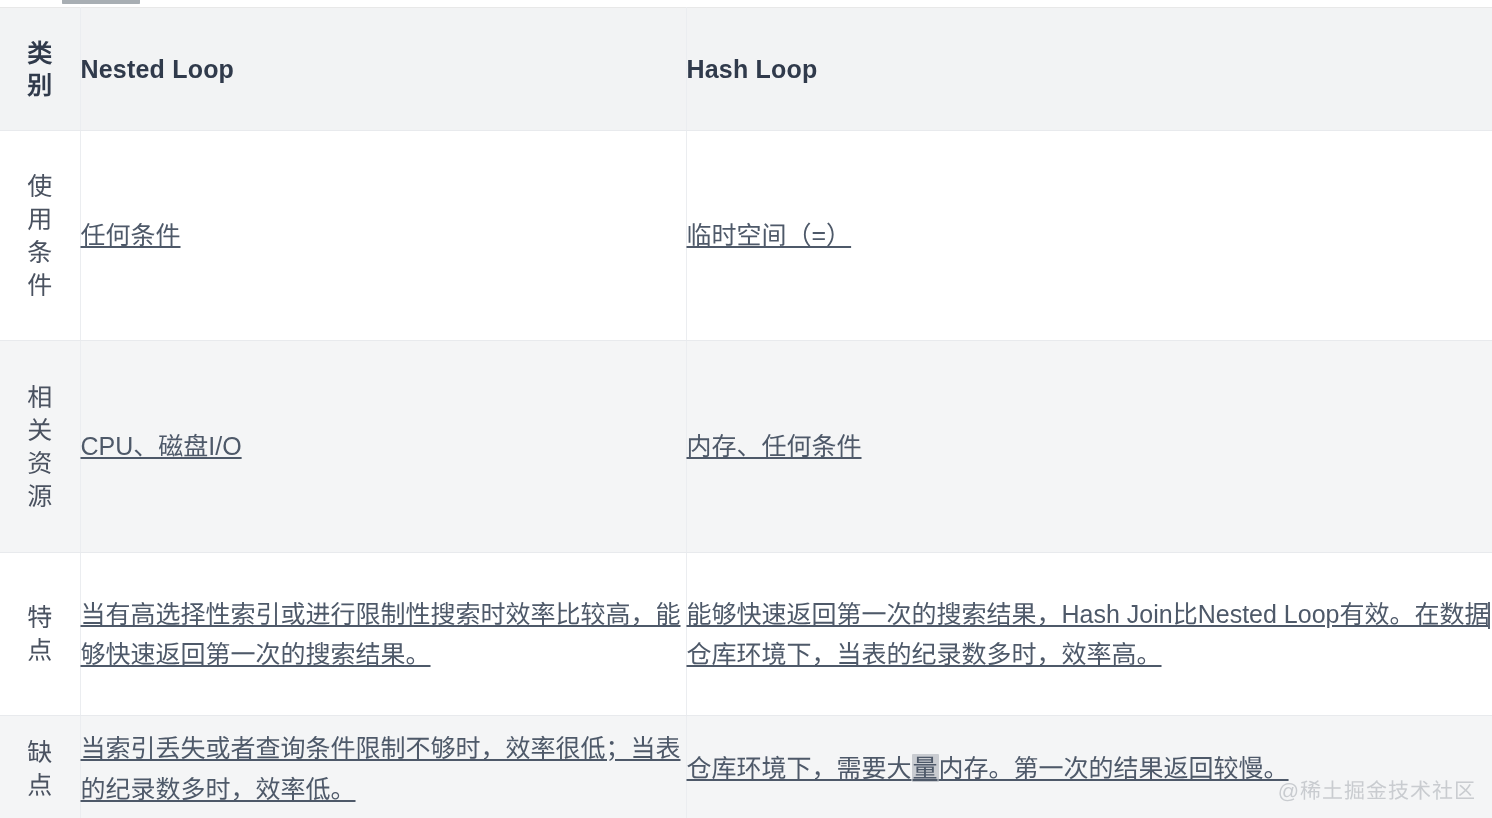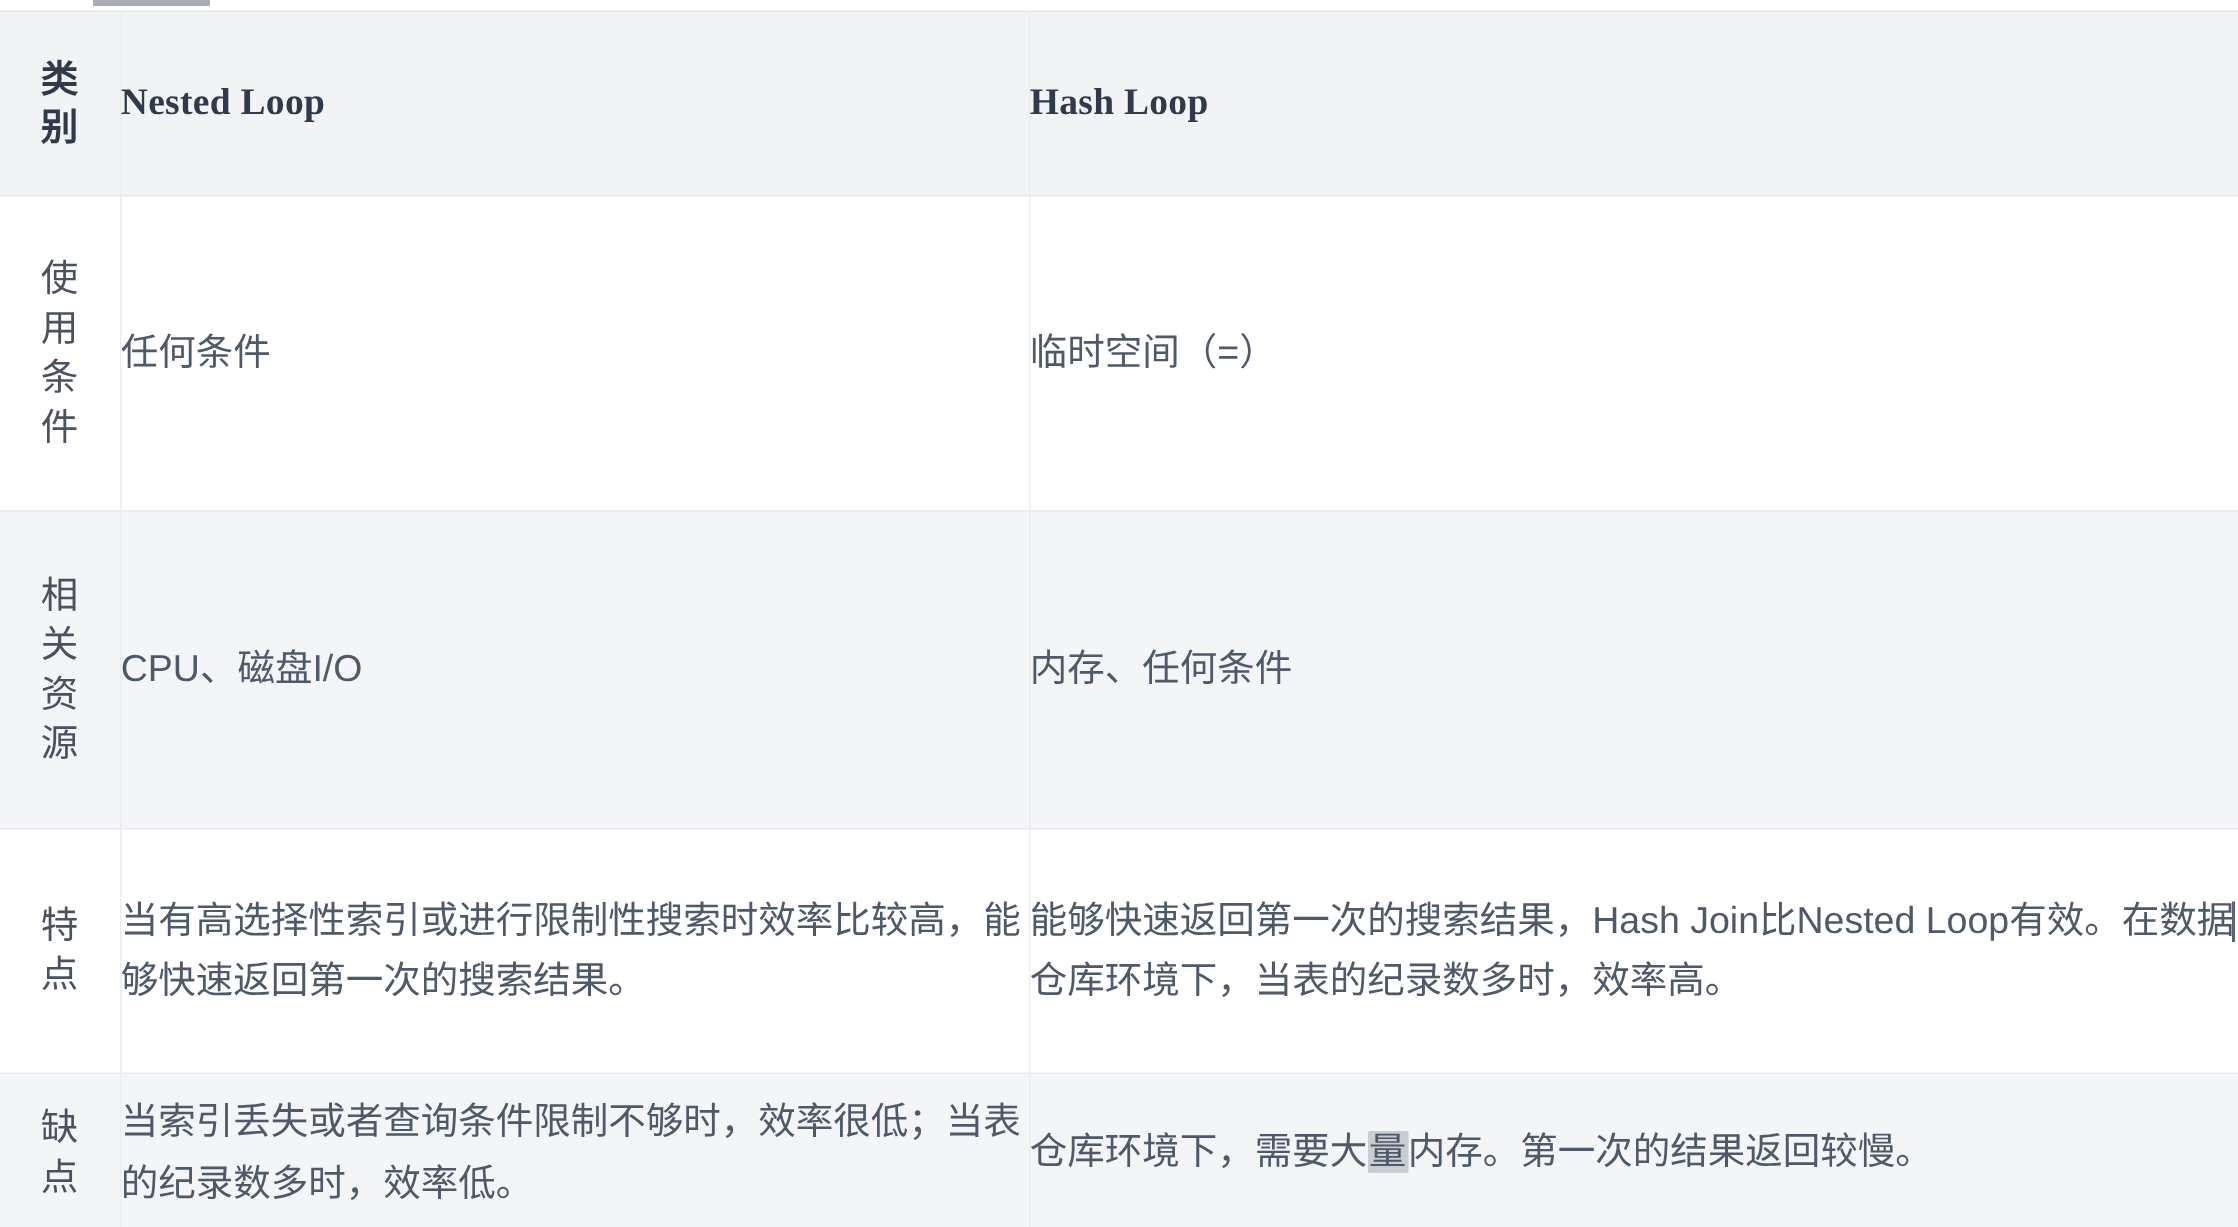--- a/index.html
+++ b/index.html
@@ -81,41 +81,41 @@
     letter-spacing: 0;
   }
   .cat-head span { display: block; }
   .head-label {
     font-size: 25px;
     font-weight: 700;
     color: #303a4b;
     text-align: left;
     padding-left: 24px;
     letter-spacing: .2px;
-    font-family: Liberation Serif, serif;
   }
 
   
   .cat-cell {
     text-align: center;
     font-size: 25px;
     color: #4a5260;
     line-height: 1.32;
     font-weight: 400;
   }
   .cat-cell .vchar { display: block; }
 
   
   .body-cell {
     font-size: 25px;
     line-height: 1.62;
     color: #4e5969;
     padding: 14px 26px 14px 24px;
     text-align: left;
     word-break: break-word;
+    text-decoration: underline;
   }
   .short-cell { line-height: 1.5; }
 
   
   .row-use   { height: 210px; background: #ffffff; }
   .row-res   { height: 212px; background: #f4f5f6; }
   .row-feat  { height: 163px; background: #ffffff; }
   .row-short { height: 106px; background: #f4f5f6; }
 
   .row-use .cat-cell,
@@ -215,13 +215,14 @@
           <span class="vchar">缺</span>
           <span class="vchar">点</span>
         </td>
         <td class="body-cell">当索引丢失或者查询条件限制不够时，效率很低；当表的纪录数多时，效率低。</td>
         <td class="body-cell"><span>仓库环境下，需要大</span><span class="blob">量</span><span>内存。第一次的结果返回较慢。</span></td>
       </tr>
 
     </tbody>
   </table>
 
+  <div class="watermark">@稀土掘金技术社区</div>
 </div>
 
 </body></html>

